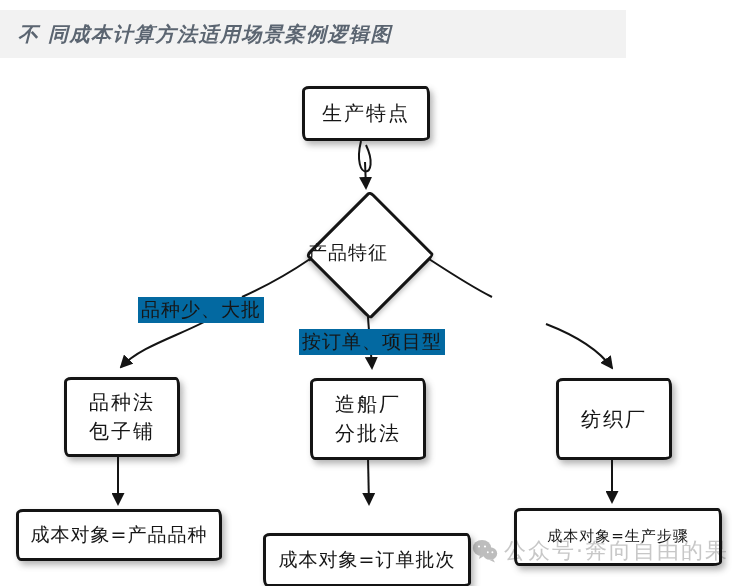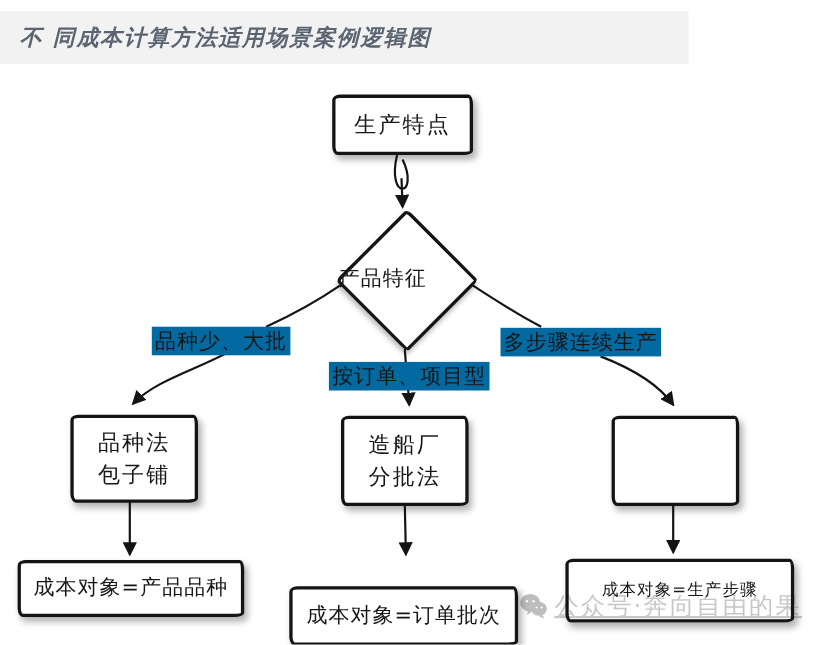--- a/index.html
+++ b/index.html
@@ -33,21 +33,21 @@
   .diamond-label{position:absolute;left:308px;top:240px;width:120px;text-align:left;font-size:19px;letter-spacing:1px;color:#161616;z-index:2;}
 
   
   .edge-label{position:absolute;background:#0369a1;color:#161616;font-size:19px;letter-spacing:1px;z-index:4;padding:0 3px;}
   .el-left{left:138px;top:297px;}
   .el-mid{left:299px;top:329px;}
   .el-right{left:455px;top:298px;}
 
   
   .watermark{position:absolute;left:472px;top:536px;display:flex;align-items:center;z-index:1;}
-  .watermark .wm-text{color:#c7c7c7;font-size:22px;letter-spacing:2px;margin-left:6px;text-decoration:underline;}
+  .watermark .wm-text{color:#c7c7c7;font-size:22px;letter-spacing:2px;margin-left:6px;}
 </style>
 </head>
 <body>
 
 <div class="canvas">
 
   <div class="header-band">
     <div class="page-title">不 同成本计算方法适用场景案例逻辑图</div>
   </div>
 
@@ -74,20 +74,21 @@
 
   <div class="node n-m1">
     <span class="ln">品种法</span>
     <span class="ln">包子铺</span>
   </div>
   <div class="node n-m2">
     <span class="ln">造船厂</span>
     <span class="ln">分批法</span>
   </div>
   <div class="node n-m3">
+    <span class="ln">纺织厂</span>
   </div>
 
   <div class="node n-o1">
     <span class="ln">成本对象=产品品种</span>
   </div>
   <div class="node n-o2">
     <span class="ln">成本对象=订单批次</span>
   </div>
   <div class="node n-o3">
     <span class="ln">成本对象=生产步骤</span>
@@ -111,15 +112,14 @@
     <path d="M 429,259 C 452,274 474,288 492,297" fill="none" stroke="#141414" stroke-width="2"></path>
     <path d="M 546,324 C 577,336 599,350 612,368" fill="none" stroke="#141414" stroke-width="2" marker-end="url(#arw)"></path>
 
     <path d="M 118,455 L 118,504" fill="none" stroke="#141414" stroke-width="2" marker-end="url(#arw)"></path>
     <path d="M 368,458 L 369,504" fill="none" stroke="#141414" stroke-width="2" marker-end="url(#arw)"></path>
     <path d="M 612,458 L 612,502" fill="none" stroke="#141414" stroke-width="2" marker-end="url(#arw)"></path>
   </svg>
 
   <div class="edge-label el-left">品种少、大批</div>
   <div class="edge-label el-mid">按订单、项目型</div>
-  <div class="edge-label el-right">多步骤连续生产</div>
 
 </div>
 
 </body></html>

